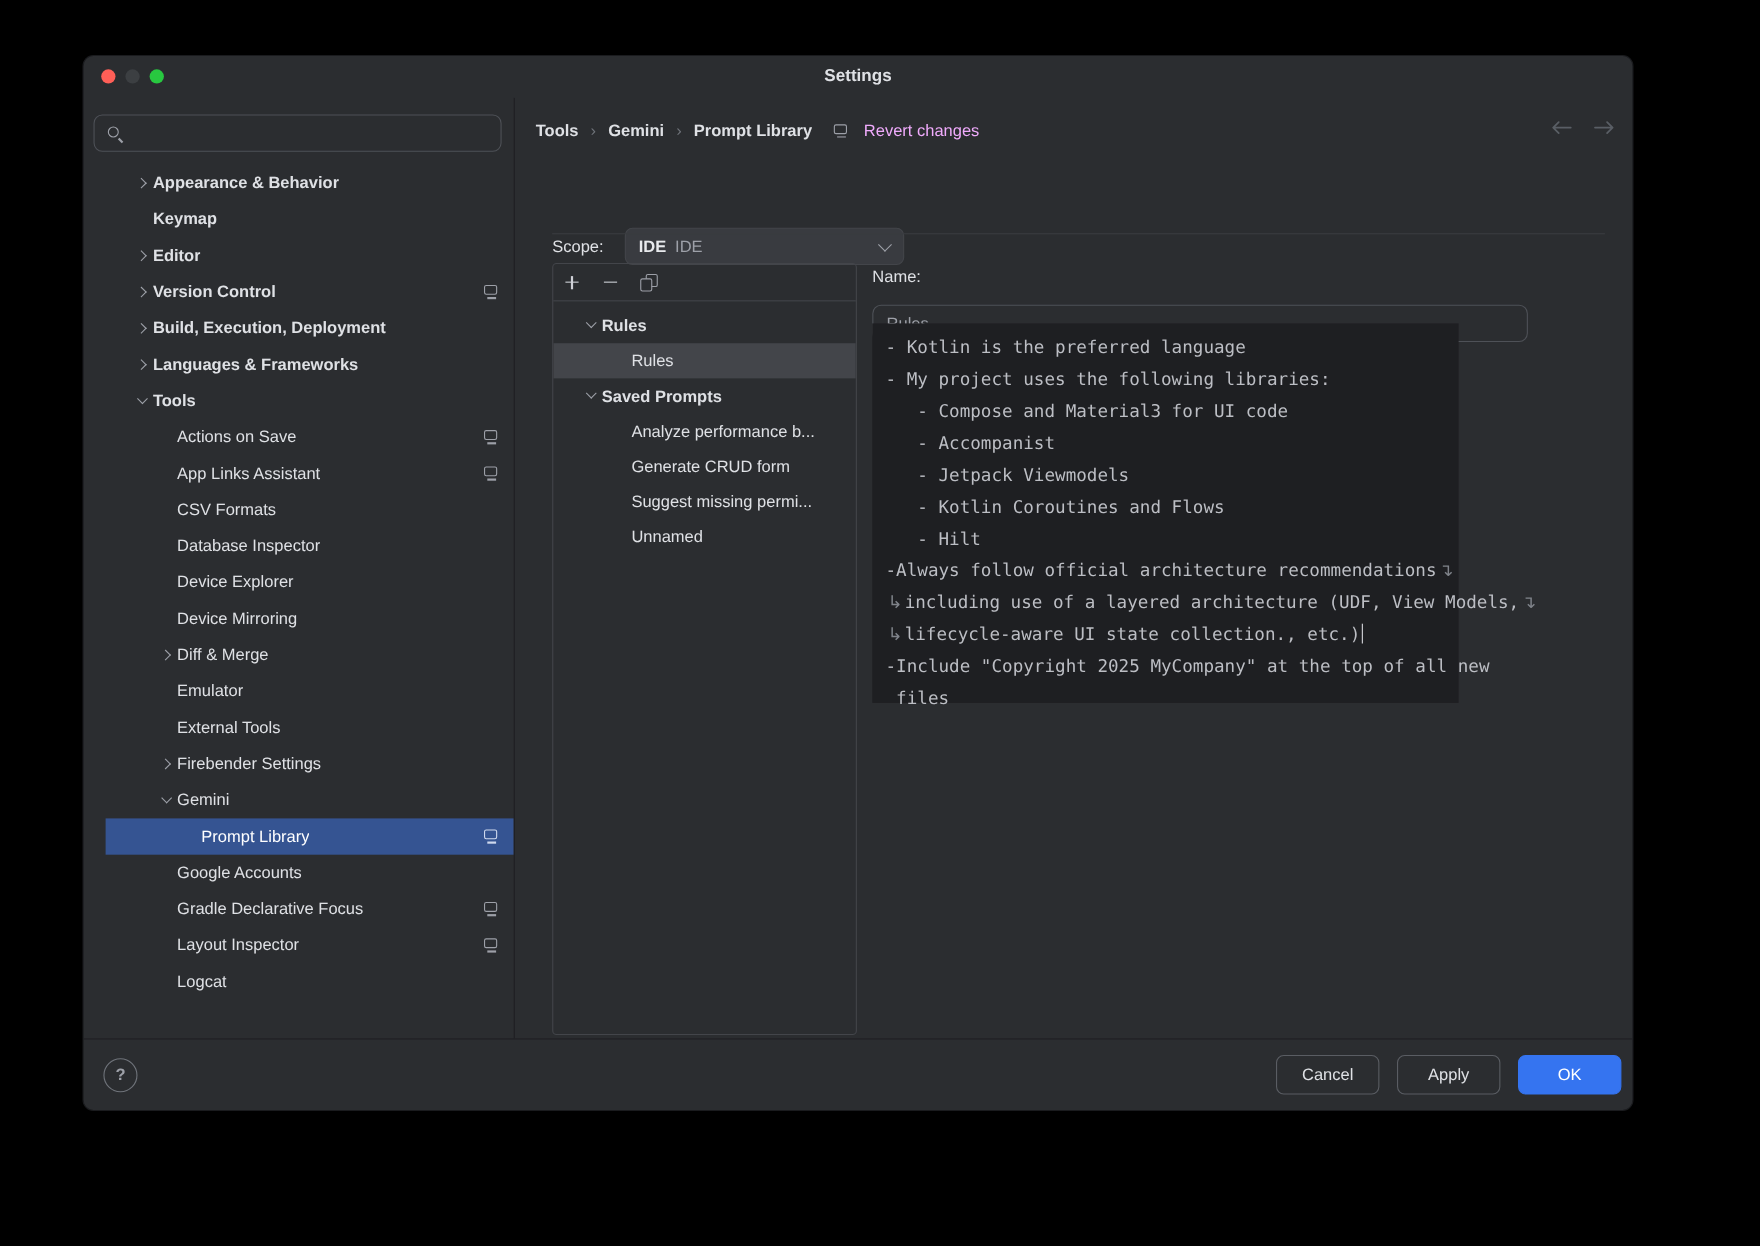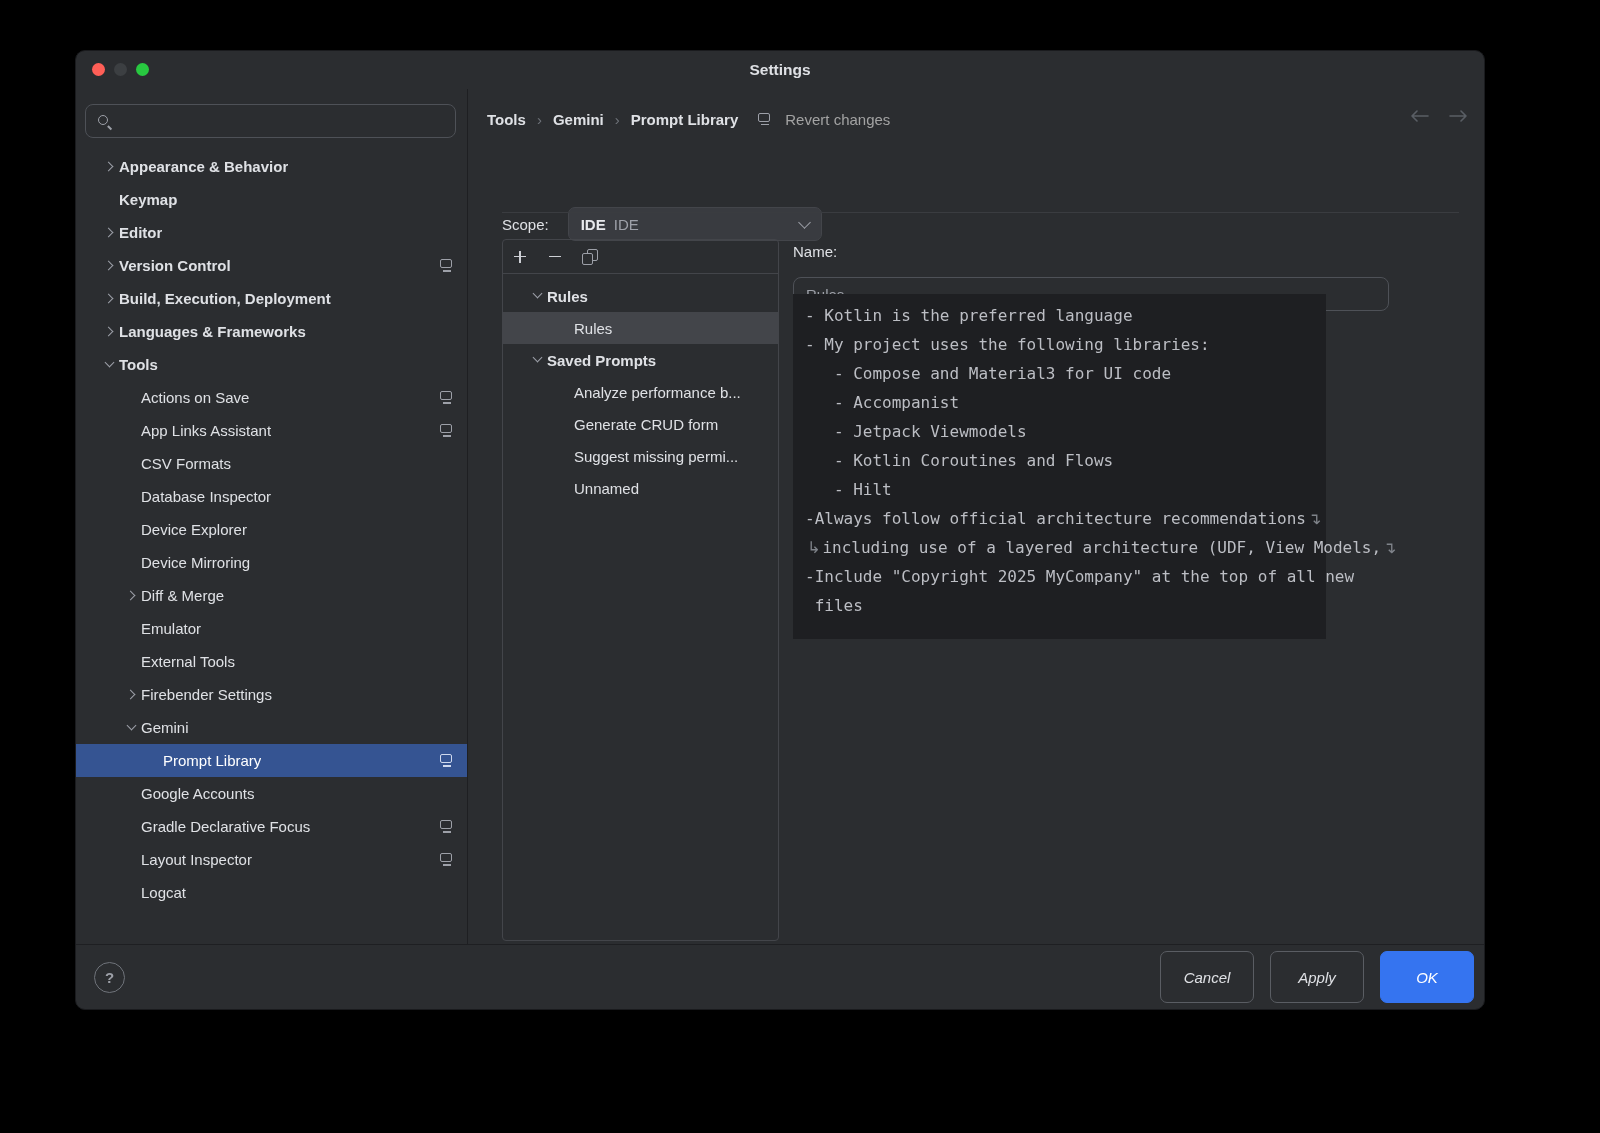--- a/index.html
+++ b/index.html
@@ -23,21 +23,21 @@
   .searchbox{margin:15px 11px 0 9px;height:34px;border:1px solid #4e5157;border-radius:8px;
              display:flex;align-items:center;padding:0 10px;gap:6px;box-sizing:border-box;}
   .searchinput{flex:1;background:transparent;border:none;outline:none;color:#dfe1e5;font-size:14px;
                font-family:"Liberation Sans",sans-serif;}
   .search-icon{position:relative;width:16px;height:16px;flex:none;}
   .search-icon::before{content:"";position:absolute;left:2px;top:2px;width:8px;height:8px;
                        border:1.6px solid #9da0a8;border-radius:50%;}
   .search-icon::after{content:"";position:absolute;left:11.5px;top:11.5px;width:5px;height:1.6px;
                       background:#9da0a8;transform:rotate(45deg);transform-origin:left center;}
 
-  .tree{flex:1;padding-top:12px;overflow:hidden;}
+  .tree{flex:1;padding-top:12px;overflow:hidden;padding-left:20px;}
   .tree-row{height:33px;display:flex;align-items:center;font-size:15px;padding-right:13px;cursor:default;}
   .tree-row .lbl{white-space:nowrap;overflow:hidden;text-overflow:ellipsis;}
   .tree-row.bold .lbl{font-weight:700;}
   .tree-row.lvl0{padding-left:25px;}
   .tree-row.lvl1{padding-left:47px;}
   .tree-row.lvl2{padding-left:69px;}
   .tree-row.selected{background:#355492;}
   .tree-row.selected .lbl{color:#fff;}
 
   .chev{width:18px;height:18px;flex:none;position:relative;}
@@ -54,21 +54,21 @@
   .tree-row .screen-icon{margin-left:auto;}
   .tree-row.selected .screen-icon::before{border-color:#cfd9ee;}
   .tree-row.selected .screen-icon::after{background:#cfd9ee;}
 
   
   .main{flex:1;position:relative;}
   .crumbs{position:absolute;left:19px;top:17px;height:26px;display:flex;align-items:center;gap:11px;font-size:15px;}
   .crumb{font-weight:700;color:#dfe1e5;cursor:default;}
   .sep{color:#6f737a;font-weight:400;}
   .crumb-icon{margin-left:8px;}
-  .revert{color:#a3a3a3;cursor:pointer;margin-left:2px;}
+  .revert{color:#f0abfc;cursor:pointer;margin-left:2px;}
   .nav{position:absolute;right:16px;top:20px;display:flex;gap:20px;}
   .nav-arrow{display:inline-flex;opacity:.9;}
 
   .scope-row{position:absolute;left:34px;top:82px;height:34px;display:flex;align-items:center;gap:19px;font-size:15px;margin-top:36px;}
   .scope-select{width:254px;height:34px;box-sizing:border-box;background:#393b40;border:1px solid #43454a;
                 border-radius:7px;display:flex;align-items:center;padding:0 12px;gap:8px;cursor:pointer;}
   .scope-tag{font-weight:700;color:#e8eaed;}
   .scope-val{color:#9da0a8;}
   .dd-chev{margin-left:auto;width:8px;height:8px;border-right:1.6px solid #9da0a8;border-bottom:1.6px solid #9da0a8;
            transform:rotate(45deg);margin-top:-4px;}
@@ -107,22 +107,22 @@
   .ed-line{height:29px;line-height:29px;white-space:pre;}
   .wrapmark{color:#7f838a;font-family:"DejaVu Sans",sans-serif;padding:0 2px;}
   .caret{display:inline-block;width:1.5px;height:18px;background:#d6d8dd;vertical-align:-3px;margin-left:1px;}
 
   
   .footer{position:absolute;left:0;right:0;bottom:0;height:65px;border-top:1px solid #1e1f22;
           display:flex;align-items:center;justify-content:space-between;padding:0 10px 0 18px;box-sizing:border-box;}
   .help-btn{width:29px;height:29px;border:1.5px solid #6f737a;border-radius:50%;display:flex;align-items:center;
             justify-content:center;color:#9da0a8;font-size:15px;font-weight:700;cursor:pointer;}
   .footer-btns{display:flex;gap:16px;align-items:center;}
-  .btn{height:52px;min-width:94px;padding:0 22px;border-radius:7px;border:1px solid #5a5d63;background:transparent;
-       color:#dfe1e5;font-size:15px;font-family:"Liberation Sans",sans-serif;cursor:pointer;font-style:italic;}
+  .btn{height:36px;min-width:94px;padding:0 22px;border-radius:7px;border:1px solid #5a5d63;background:transparent;
+       color:#dfe1e5;font-size:15px;font-family:"Liberation Sans",sans-serif;cursor:pointer;}
   .btn.primary{background:#3574f0;border-color:#3574f0;color:#fff;}
 </style>
 </head>
 <body>
 
 <div class="page">
   <div class="window">
 
     <div class="titlebar">
       <div class="lights">
@@ -319,20 +319,21 @@
         <div class="editor">
             <div class="ed-line"><span class="">- Kotlin is the preferred language</span></div>
             <div class="ed-line"><span class="">- My project uses the following libraries:</span></div>
             <div class="ed-line"><span class="">   - Compose and Material3 for UI code</span></div>
             <div class="ed-line"><span class="">   - Accompanist</span></div>
             <div class="ed-line"><span class="">   - Jetpack Viewmodels</span></div>
             <div class="ed-line"><span class="">   - Kotlin Coroutines and Flows</span></div>
             <div class="ed-line"><span class="">   - Hilt</span></div>
             <div class="ed-line"><span class="">-Always follow official architecture recommendations</span><span class="wrapmark">↴</span></div>
             <div class="ed-line"><span class="wrapmark">↳</span><span class="">including use of a layered architecture (UDF, View Models,</span><span class="wrapmark">↴</span></div>
+            <div class="ed-line"><span class="wrapmark">↳</span><span class="">lifecycle-aware UI state collection., etc.)</span><span class="caret"></span></div>
             <div class="ed-line"><span class="">-Include "Copyright 2025 MyCompany" at the top of all new</span></div>
             <div class="ed-line"><span class=""> files</span></div>
           </div>
 
       </main>
     </div>
 
     <footer class="footer">
       <div class="help-btn">
         <span>?</span>

